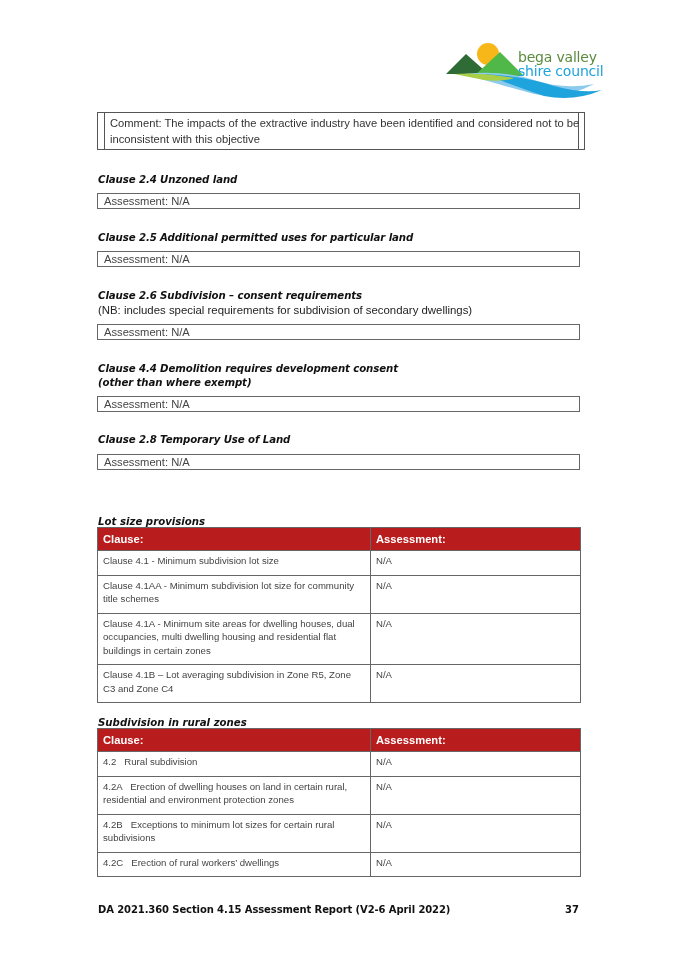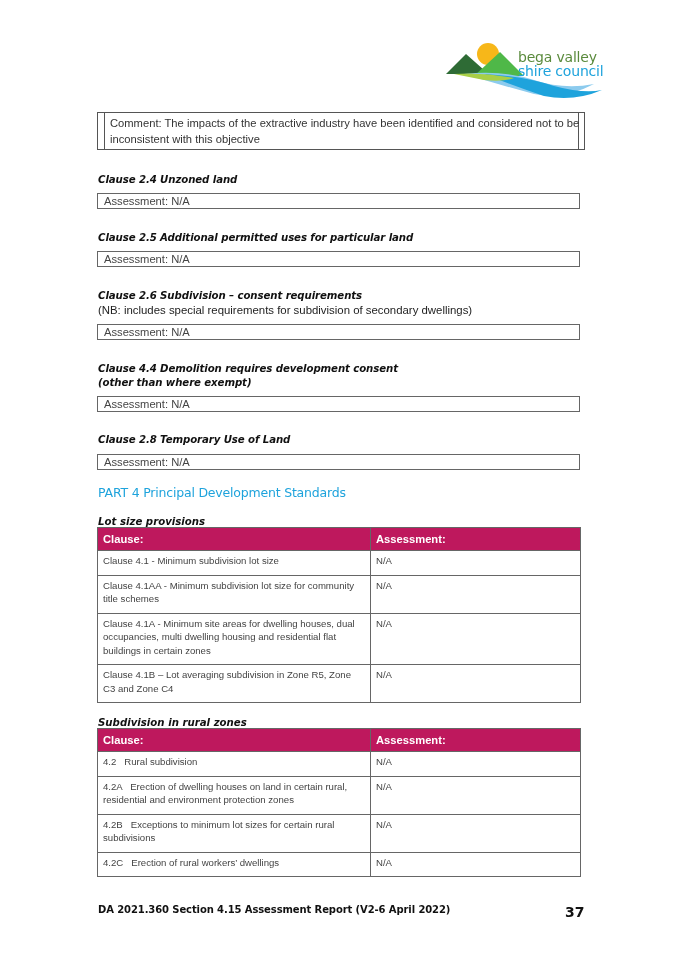--- a/index.html
+++ b/index.html
@@ -17,27 +17,27 @@
   .comment-text { position: absolute; left: 12px; top: 2px; width: 470px; font-family: "Liberation Sans", sans-serif; font-size: 11.2px; line-height: 16px; color: #333; }
 
   .clause-heading { position: absolute; left: 98px; font-family: "DejaVu Sans", sans-serif; font-style: italic; font-weight: bold; font-size: 10.2px; color: #111; line-height: 14px; white-space: nowrap; letter-spacing: -0.1px; }
   .note-text { position: absolute; left: 98px; font-family: "Liberation Sans", sans-serif; font-size: 11.4px; color: #222; line-height: 14px; white-space: nowrap; }
   .assess-box { position: absolute; left: 97px; width: 483px; height: 16px; border: 1px solid #666; box-sizing: border-box; font-family: "Liberation Sans", sans-serif; font-size: 11.2px; line-height: 14px; color: #444; padding-left: 6px; }
 
   .part-heading { position: absolute; left: 98px; top: 485px; font-family: "DejaVu Sans", sans-serif; font-size: 12.5px; color: #1ea3dc; line-height: 16px; white-space: nowrap; letter-spacing: -0.2px; }
   .sub-heading { position: absolute; left: 98px; font-family: "DejaVu Sans", sans-serif; font-style: italic; font-weight: bold; font-size: 10.2px; color: #111; line-height: 14px; white-space: nowrap; margin-top: 8px; }
 
   table.std { position: absolute; left: 97px; width: 483px; border-collapse: collapse; font-family: "Liberation Sans", sans-serif; font-size: 9.6px; color: #444; table-layout: fixed; }
-  table.std th { background: #be185d; color: #fff; text-align: left; font-weight: bold; font-size: 11.2px; padding: 3px 5px; height: 16px; border: 1px solid #666; }
+  table.std th { background: #b91c1c; color: #fff; text-align: left; font-weight: bold; font-size: 11.2px; padding: 3px 5px; height: 16px; border: 1px solid #666; }
   table.std td { vertical-align: top; padding: 3px 5px 7px 5px; border: 1.5px solid #666; line-height: 13.5px; }
   table.std col.c1 { width: 273px; }
   table.std col.c2 { width: 210px; }
 
   .footer-left { position: absolute; left: 98px; top: 904px; font-family: "DejaVu Sans", sans-serif; font-weight: bold; font-size: 10px; color: #111; white-space: nowrap; letter-spacing: -0.1px; }
-  .footer-right { position: absolute; left: 565px; top: 904px; font-family: "DejaVu Sans", sans-serif; font-weight: bold; font-size: 14px; color: #111; }
+  .footer-right { position: absolute; left: 565px; top: 904px; font-family: "DejaVu Sans", sans-serif; font-weight: bold; font-size: 10px; color: #111; }
 </style>
 </head>
 <body>
 
 <div class="page">
 
   <div class="logo">
     <svg width="180" height="66" viewBox="0 0 180 66">
       <circle cx="44" cy="14" r="11" fill="#f7b719"></circle>
       <path d="M2 34 L22 14 L40 30 L46 26 L54 34 Z" fill="#2e6b35"></path>
@@ -66,21 +66,20 @@
   <div class="note-text" style="top:303px;">(NB: includes special requirements for subdivision of secondary dwellings)</div>
   <div class="assess-box" style="top:324px;">Assessment: N/A</div>
 
   <div class="clause-heading" style="top:362px;">Clause 4.4 Demolition requires development consent</div>
   <div class="clause-heading" style="top:376px;">(other than where exempt)</div>
   <div class="assess-box" style="top:396px;">Assessment: N/A</div>
 
   <div class="clause-heading" style="top:433px;">Clause 2.8 Temporary Use of Land</div>
   <div class="assess-box" style="top:454px;">Assessment: N/A</div>
 
-  <div class="part-heading">PART 4 Principal Development Standards</div>
   <div class="sub-heading" style="top:507px;">Lot size provisions</div>
 
   <table class="std" style="top:527px;">
     <colgroup>
         <col class="c1">
         <col class="c2">
       </colgroup>
     <thead>
       <tr>
         <th>Clause:</th>

